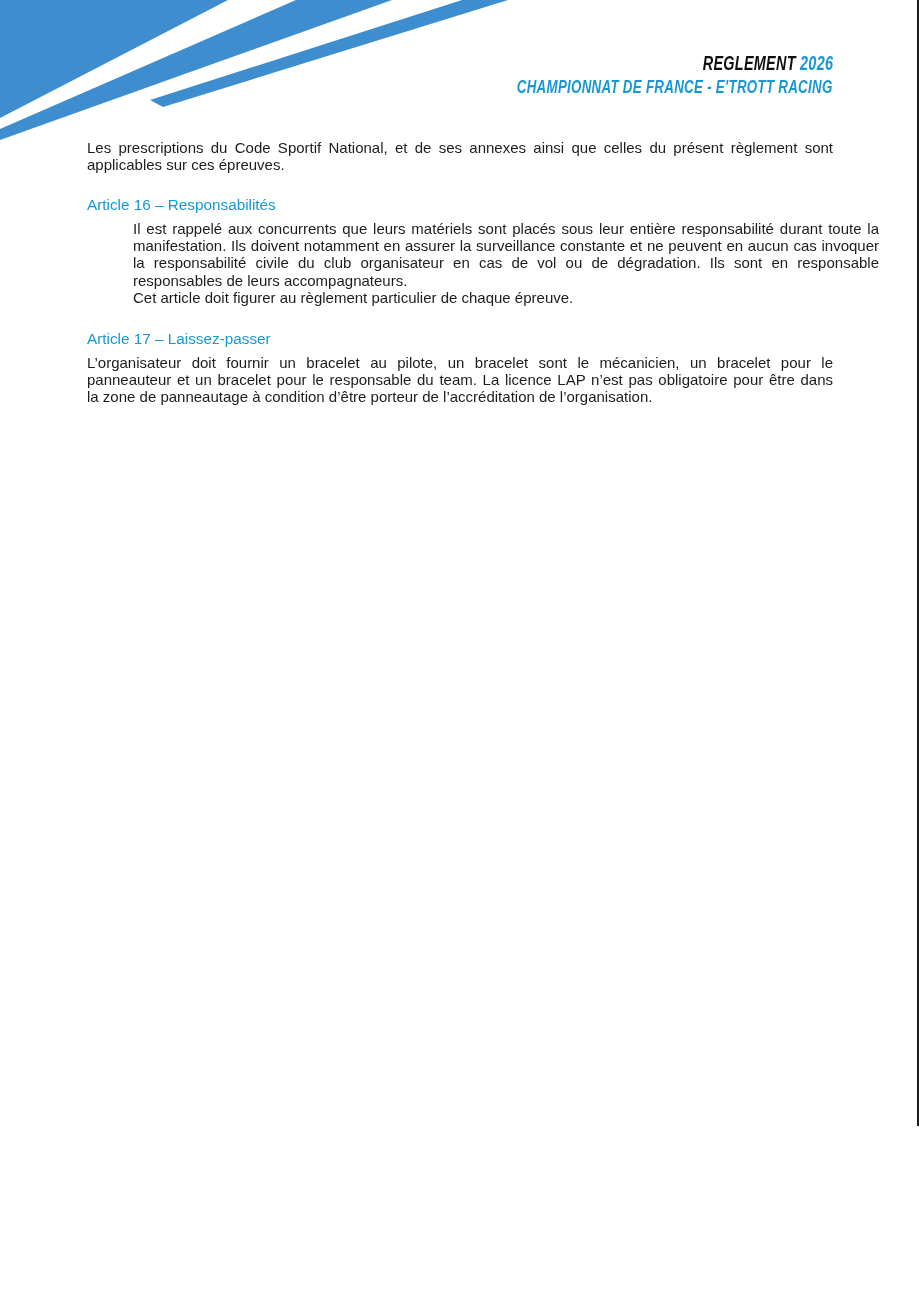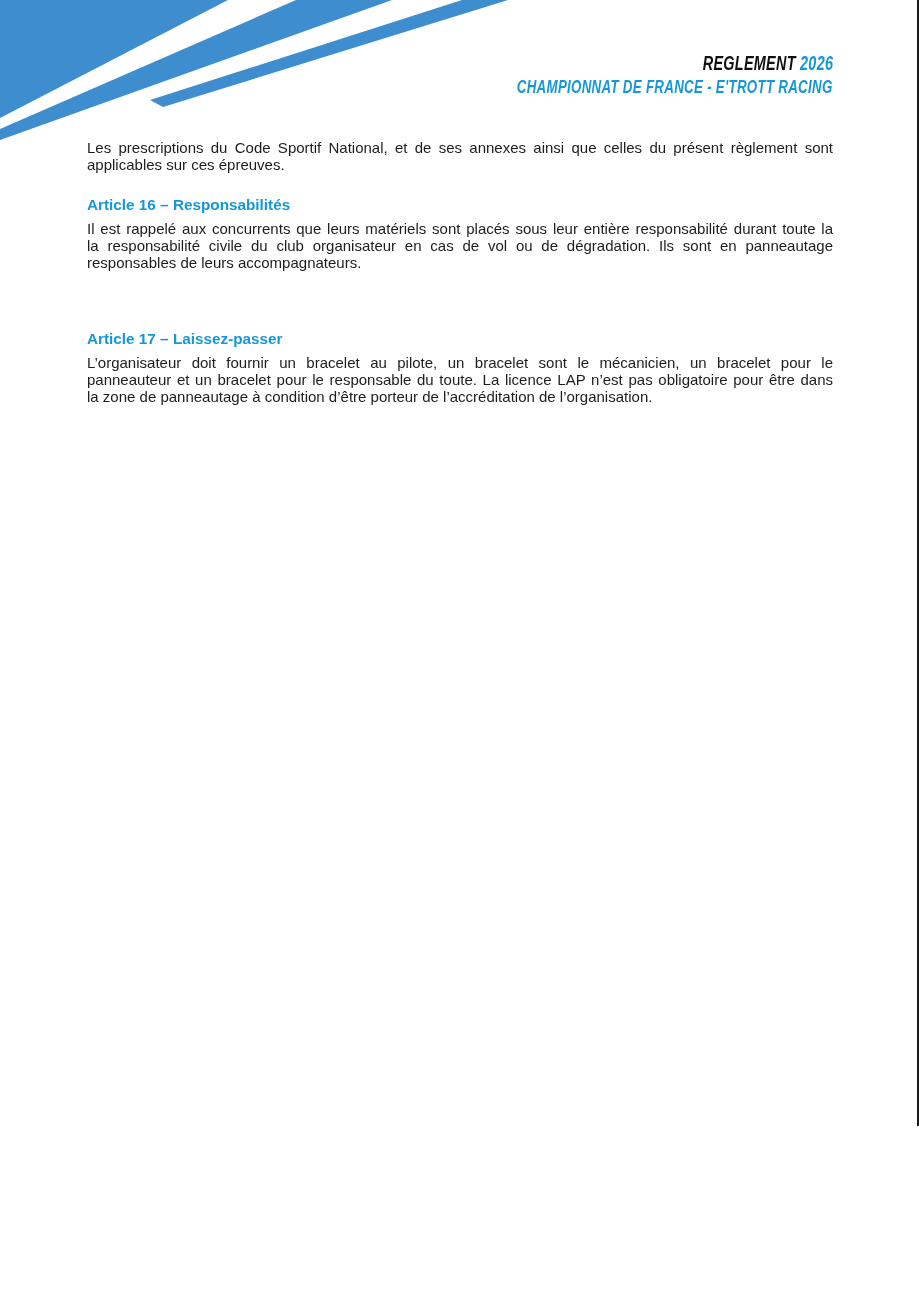--- a/index.html
+++ b/index.html
@@ -18,25 +18,25 @@
   .hdr .squeeze{display:inline-block;transform:scaleX(0.72);transform-origin:100% 50%;letter-spacing:0.4px;white-space:nowrap;}
   .hdr .l1{font-size:20px;}
   .hdr .l2{font-size:18.5px;}
   .ink-black{color:#101010;}
   .ink-blue{color:#1697D5;}
 
   
   .blk{position:absolute;left:87px;width:746px;font-size:15px;line-height:17.2px;}
   .line{text-align:justify;text-align-last:justify;}
   .line.last{text-align:center;text-align-last:left;}
-  .heading{position:absolute;left:87px;font-size:15.3px;font-weight:bold;color:#1697D5;line-height:18px;}
+  .heading{position:absolute;left:87px;font-size:15.3px;font-weight:normal;color:#1697D5;line-height:18px;}
 
   .pos-intro{top:139px;}
   .pos-h16{top:196px;}
-  .pos-p16{top:220px;}
+  .pos-p16{top:220px;margin-left:46px;}
   .pos-h17{top:330px;}
   .pos-p17{top:354px;}
 
   
   .footer-version{position:absolute;left:113px;top:1229px;font-size:17px;}
   .footer-page{position:absolute;left:818px;top:1229px;font-size:13.4px;}
 </style>
 </head>
 <body>
 
@@ -67,27 +67,29 @@
   </div>
 
   <div class="blk pos-intro">
     <div class="line">Les prescriptions du Code Sportif National, et de ses annexes ainsi que celles du présent règlement sont</div>
     <div class="line last">applicables sur ces épreuves.</div>
   </div>
 
   <div class="heading pos-h16">Article 16 – Responsabilités</div>
   <div class="blk pos-p16">
     <div class="line">Il est rappelé aux concurrents que leurs matériels sont placés sous leur entière responsabilité durant toute la</div>
-    <div class="line">la responsabilité civile du club organisateur en cas de vol ou de dégradation. Ils sont en panneautage</div>
+    <div class="line">manifestation. Ils doivent notamment en assurer la surveillance constante et ne peuvent en aucun cas invoquer</div>
+    <div class="line">la responsabilité civile du club organisateur en cas de vol ou de dégradation. Ils sont en responsable</div>
     <div class="line last">responsables de leurs accompagnateurs.</div>
+    <div class="line last">Cet article doit figurer au règlement particulier de chaque épreuve.</div>
   </div>
 
   <div class="heading pos-h17">Article 17 – Laissez-passer</div>
   <div class="blk pos-p17">
     <div class="line">L’organisateur doit fournir un bracelet au pilote, un bracelet sont le mécanicien, un bracelet pour le</div>
-    <div class="line">panneauteur et un bracelet pour le responsable du toute. La licence LAP n’est pas obligatoire pour être dans</div>
+    <div class="line">panneauteur et un bracelet pour le responsable du team. La licence LAP n’est pas obligatoire pour être dans</div>
     <div class="line last">la zone de panneautage à condition d’être porteur de l’accréditation de l’organisation.</div>
   </div>
 
   <div class="footer-version">Version du 14/01/2026</div>
   <div class="footer-page">7</div>
 
 </div>
 
 </body></html>

